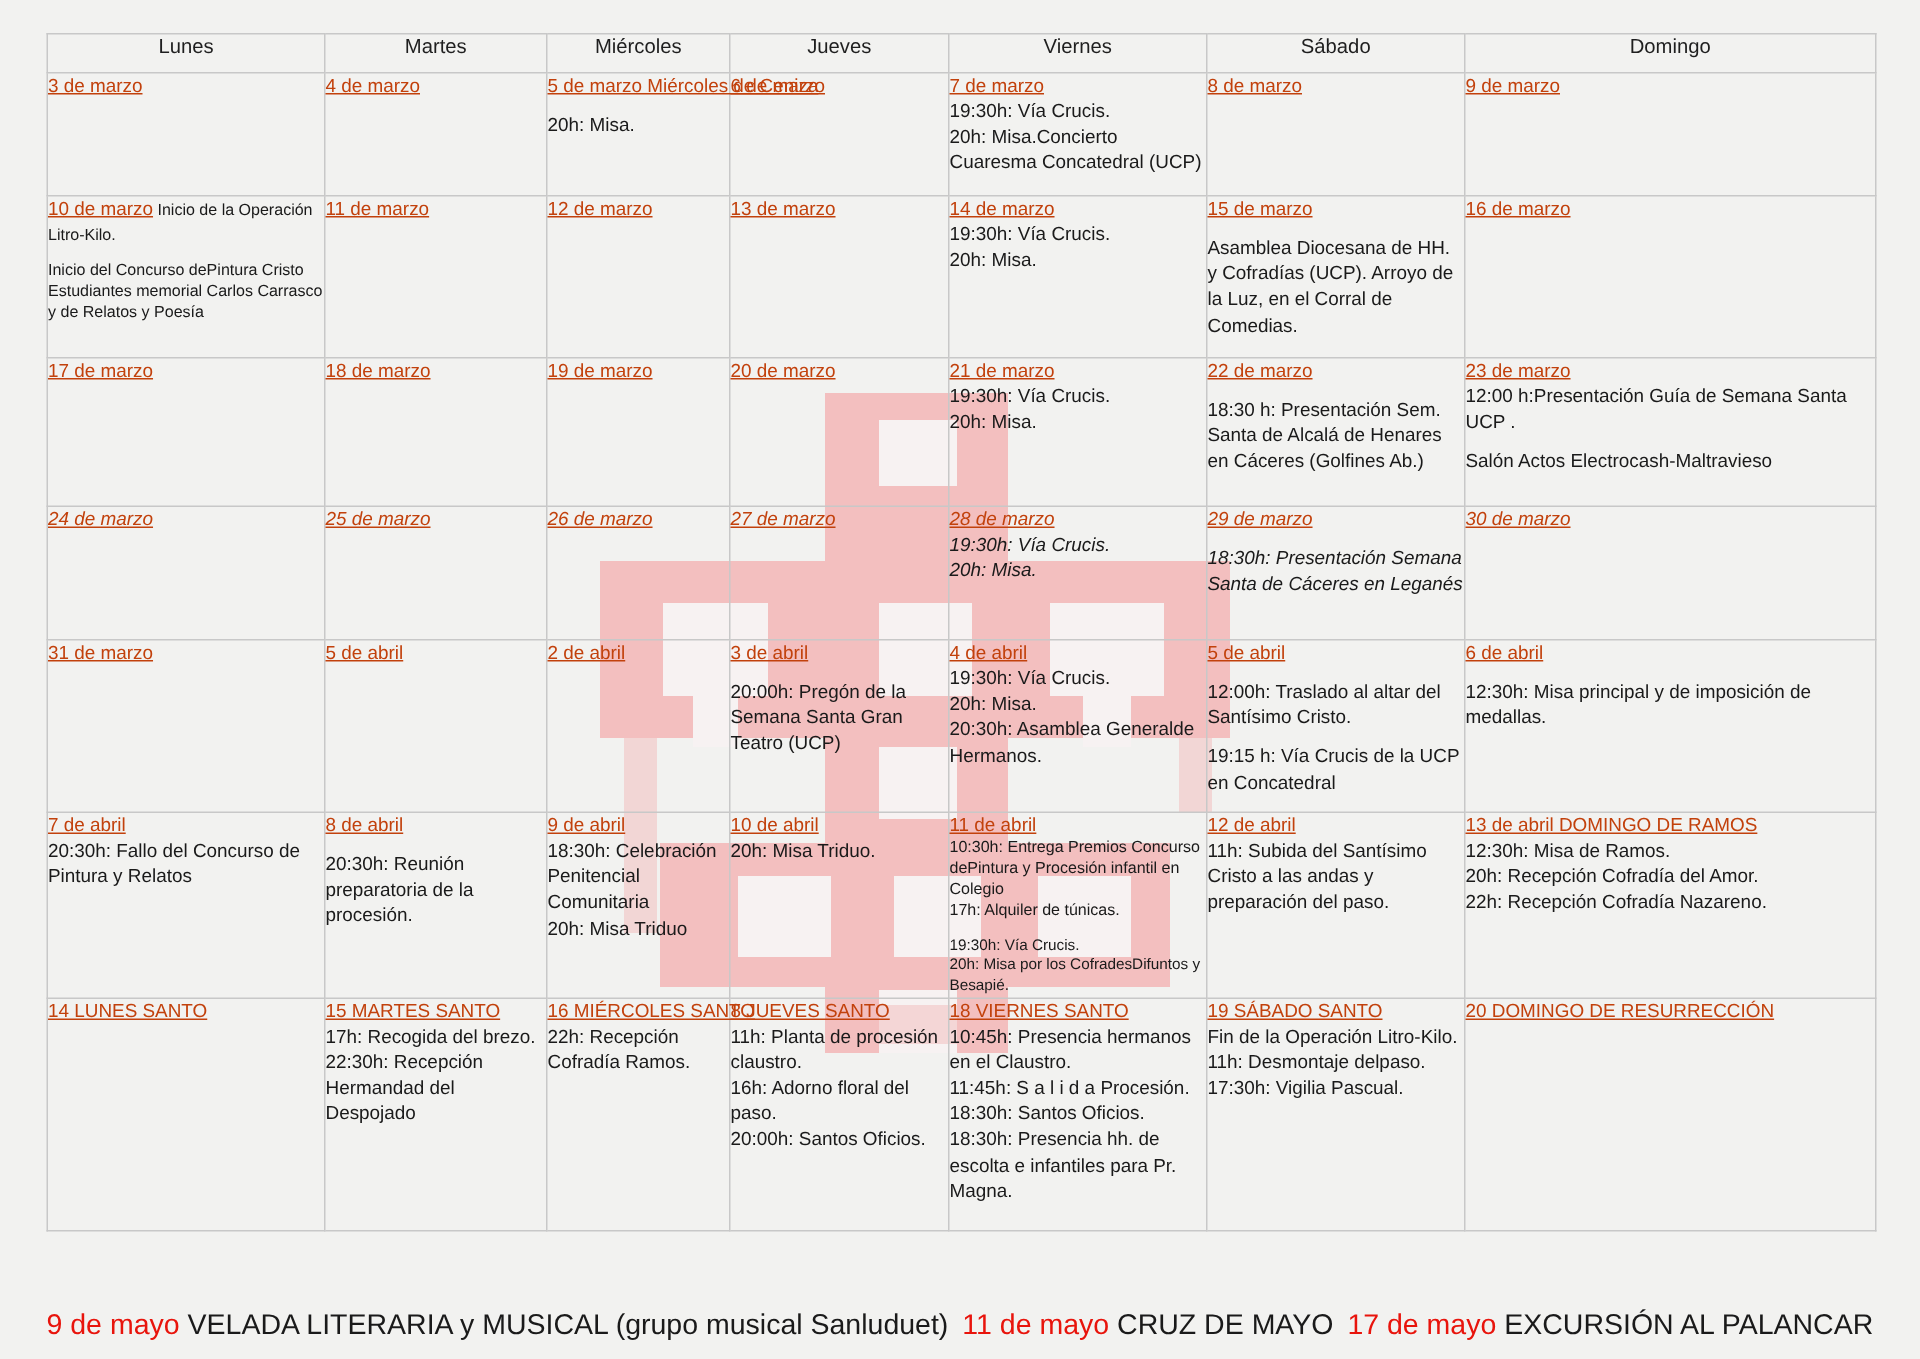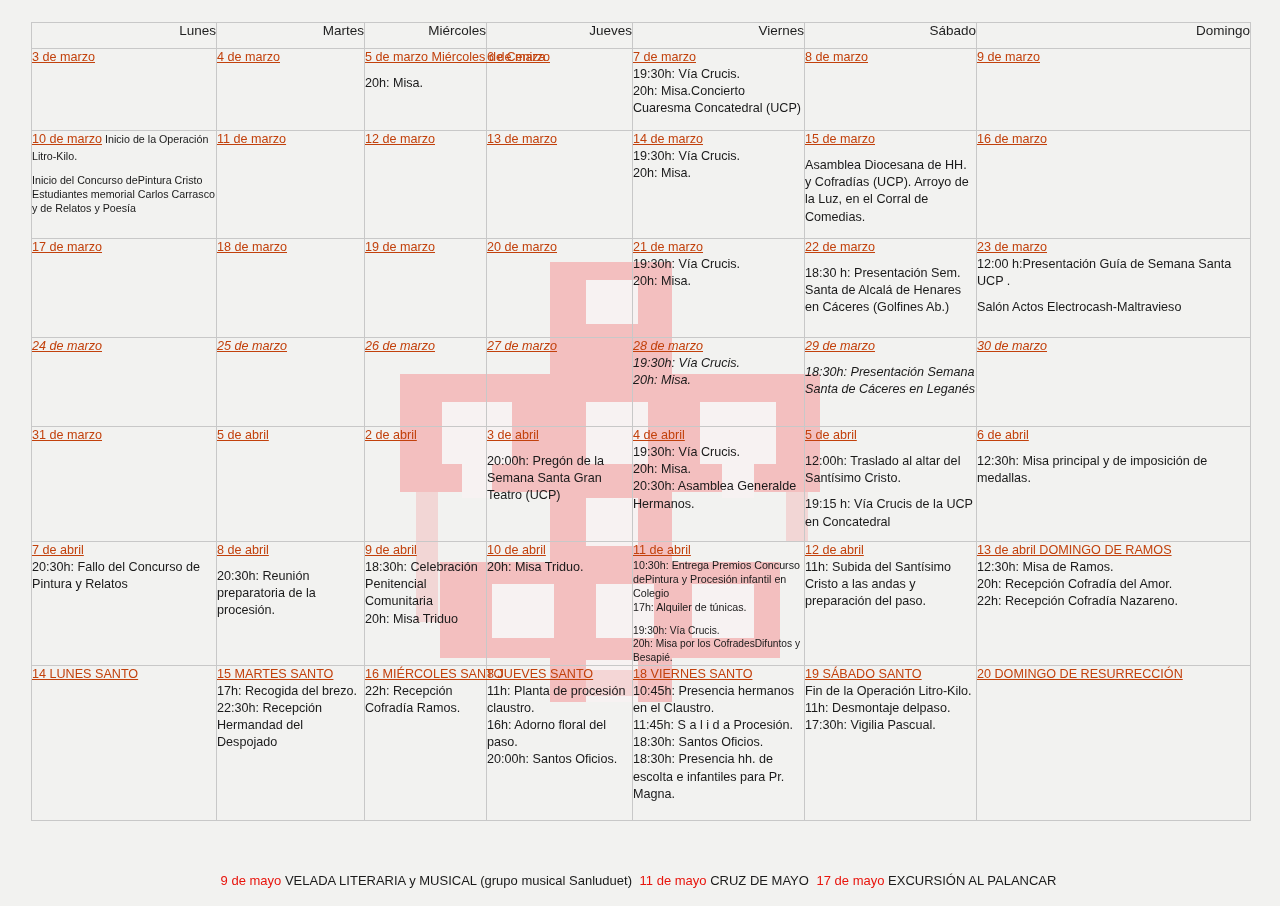--- a/index.html
+++ b/index.html
@@ -63,21 +63,21 @@
     white-space: nowrap;
   }
   .title-text .tb {
     font-weight: bold;
     text-decoration: underline;
   }
 
   
   th.dow {
     height: 26px;
-    text-align: right;
+    text-align: center;
     vertical-align: middle;
     font-weight: normal;
     font-size: 13.5px;
     color: #1f1f1f;
     background: #f2f2f0;
   }
 
   
   td.day {
     padding: 7px 7px 6px 7px;
@@ -105,21 +105,21 @@
   tr.r5 td.day { height: 115px; }
   tr.r6 td.day { height: 120px; }
   tr.r7 td.day { height: 155px; }
 
   
   #footer {
     position: absolute;
     left: 31px; top: 873px;
     width: 1219px;
     text-align: center;
-    font-size: 13px;
+    font-size: 19px;
     color: #1a1a1a;
     z-index: 2;
     white-space: nowrap;
   }
   #footer .date { color: #e8140c; }
   #footer .seg { margin-right: 4px; }
 </style>
 </head>
 <body>
 

